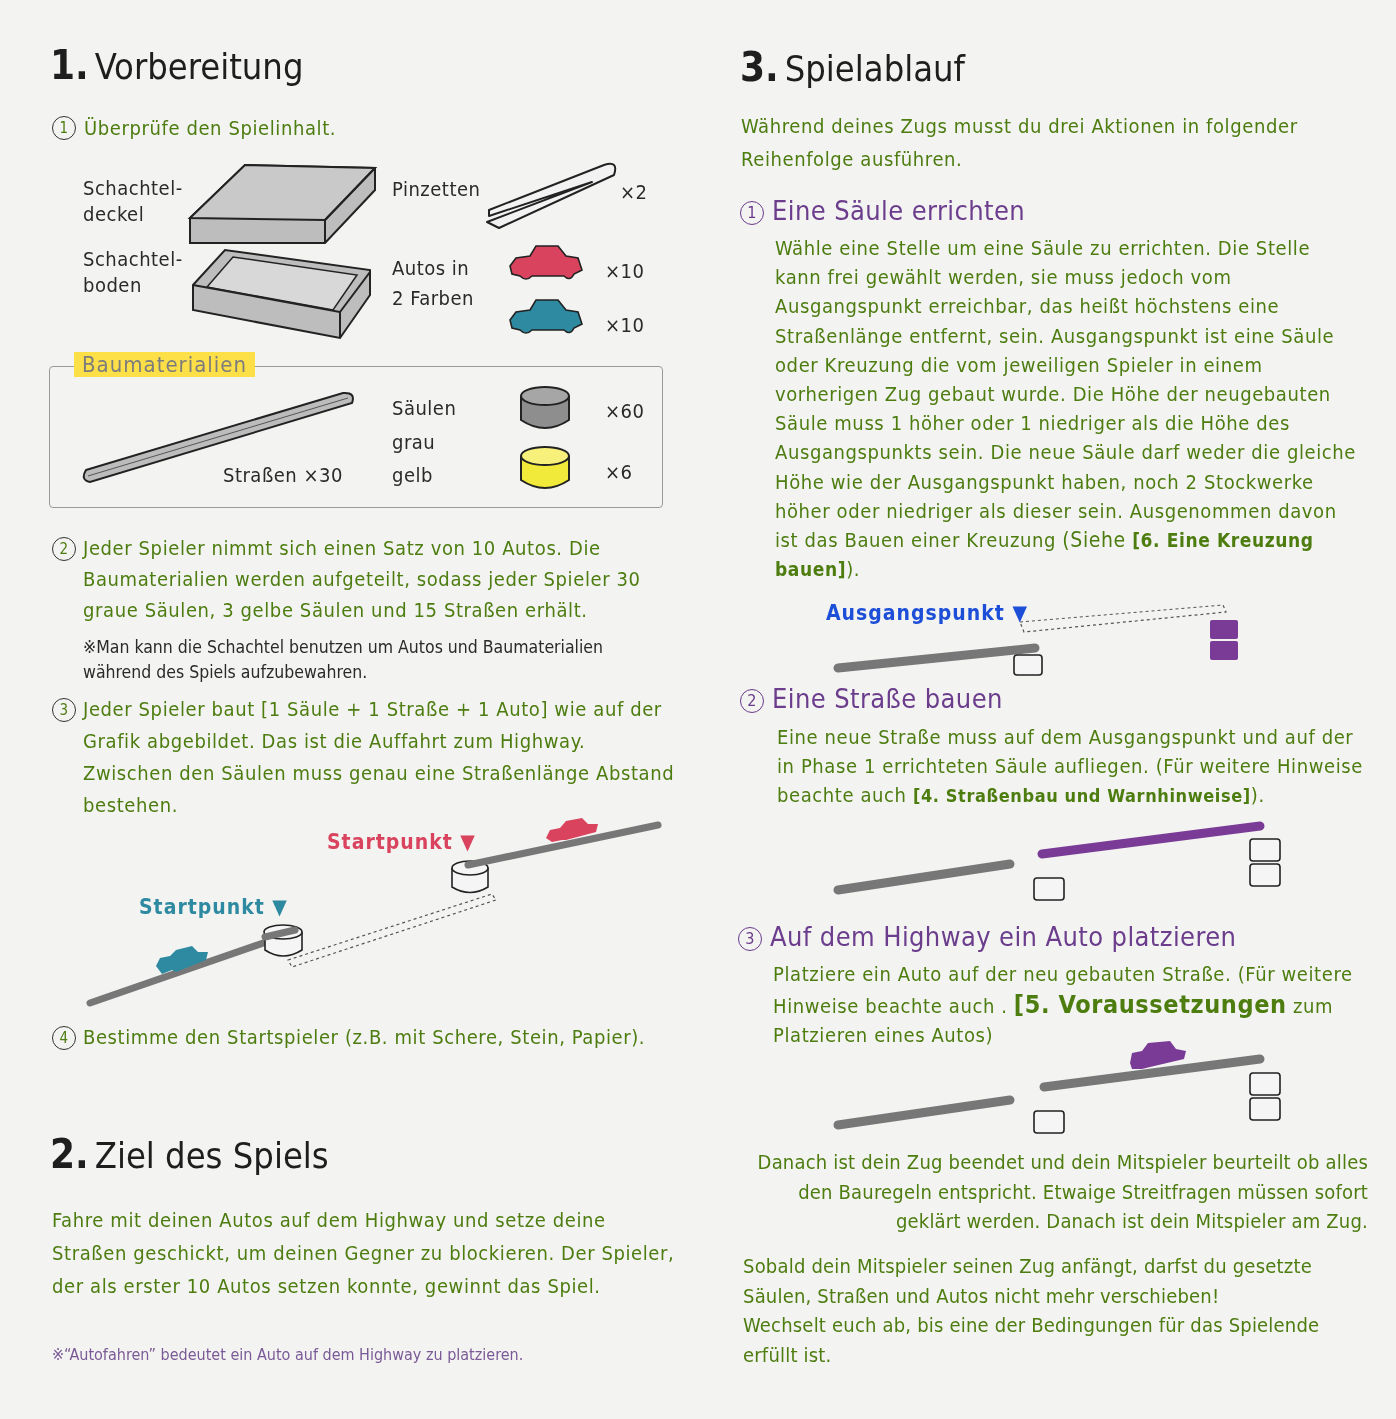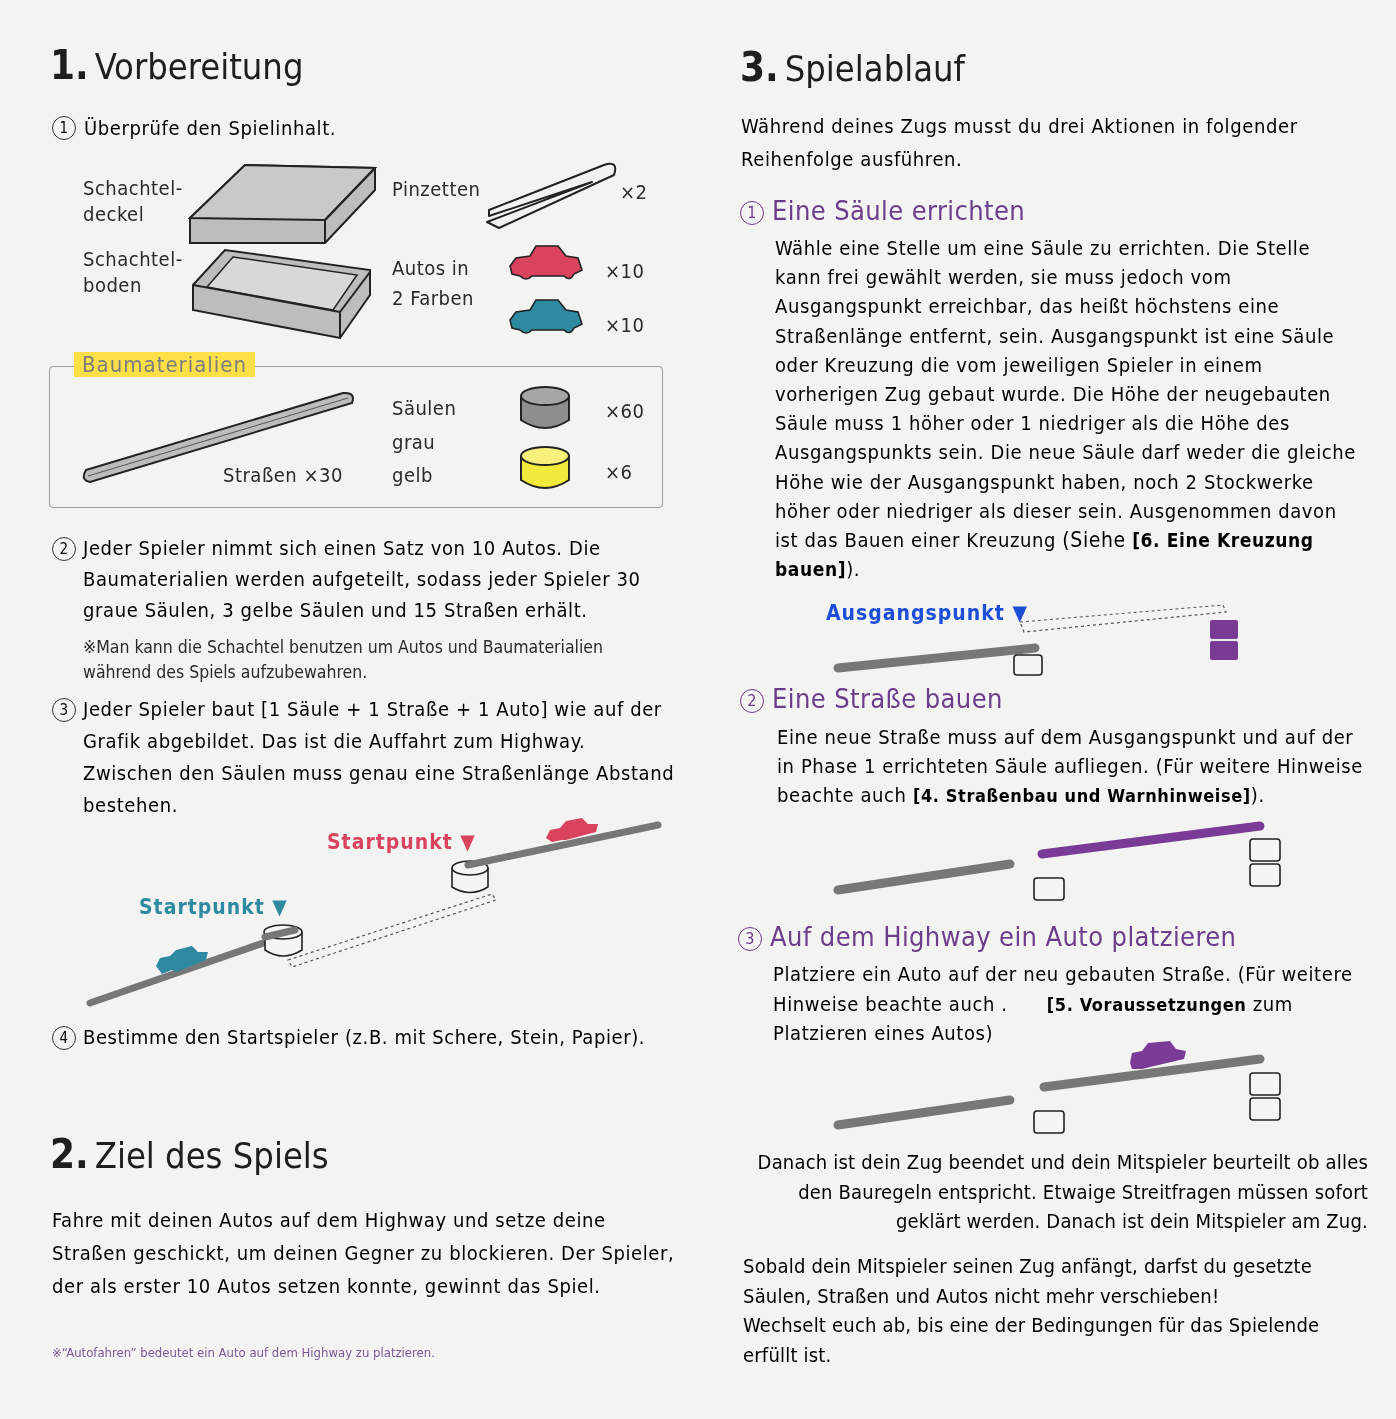--- a/index.html
+++ b/index.html
@@ -4,33 +4,33 @@
 <style>
   html, body { margin: 0; padding: 0; }
   body {
     width: 1396px; height: 1419px; position: relative; overflow: hidden;
     background: #f3f3f2; color: #222;
     font-family: "DejaVu Sans Condensed", "DejaVu Sans", sans-serif;
   }
   .abs { position: absolute; }
   .h1 { font-size: 36px; font-weight: normal; margin: 0; white-space: nowrap; color: #1e1e1e; }
   .h1 .num { font-weight: bold; font-size: 40px; margin-right: 6px; }
-  .txt { font-size: 20px; line-height: 31px; letter-spacing: 0.6px; color: #000000; }
+  .txt { font-size: 20px; line-height: 31px; letter-spacing: 0.6px; color: #4d7c0f; }
   .txt-sm { font-size: 17.5px; line-height: 25px; color: #2a2a2a; }
   .circ { display: inline-block; width: 22px; height: 22px; border: 1.6px solid #333; border-radius: 50%;
           font-size: 15px; line-height: 22px; text-align: center; margin-right: 8px; vertical-align: 2px; }
   .circ.purple { border-color: #6a3a8a; color: #6a3a8a; }
   .sub { font-size: 27px; color: #6b3d8c; white-space: nowrap; letter-spacing: 0.4px; }
   .purple { color: #1d4ed8; }
   .b { font-weight: bold; }
   .label { font-size: 20px; color: #2a2a2a; line-height: 26px; letter-spacing: 0.5px; }
   .bau-box { border: 1.5px solid #9a9a9a; border-radius: 4px; }
   .bau-title { background: #fde047; padding: 0 8px; font-size: 22px; color: #7d7d7d; letter-spacing: 1px; }
   svg { position: absolute; overflow: visible; }
-  .note-purple { color: #7a5a96; font-size: 13px; }
+  .note-purple { color: #7a5a96; font-size: 16px; }
 </style>
 </head>
 <body>
 
 <h1 class="h1 abs" style="left:50px;top:42px;">
   <span class="num">1.</span><span>Vorbereitung</span>
 </h1>
 
 <div class="txt abs" style="left:52px;top:113px;white-space:nowrap;">
   <span class="circ">1</span><span>Überprüfe den Spielinhalt.</span>
@@ -188,21 +188,21 @@
   <rect x="204" y="58" width="30" height="22" rx="3" fill="#f5f5f5" stroke="#222" stroke-width="1.6"></rect>
   <rect x="420" y="19" width="30" height="22" rx="3" fill="#f5f5f5" stroke="#222" stroke-width="1.6"></rect>
   <rect x="420" y="44" width="30" height="22" rx="3" fill="#f5f5f5" stroke="#222" stroke-width="1.6"></rect>
 </svg>
 
 <div class="sub abs" style="left:738px;top:921px;">
   <span class="circ purple" style="font-size:16px;">3</span><span>Auf dem Highway ein Auto platzieren</span>
 </div>
 <div class="txt abs" style="left:773px;top:960px;width:595px;line-height:29.5px;">
   <span>Platziere ein Auto auf der neu gebauten Straße. (Für weitere Hinweise beachte auch .</span>
-  <span class="b" style="font-size:18px;margin-left:33px;">[5. Voraussetzungen</span>
+  <span class="b" style="font-size:25px;">[5. Voraussetzungen</span>
   <span>zum Platzieren eines Autos)</span>
 </div>
 <svg style="left:830px;top:1035px;" width="460" height="105">
   <path d="M300,28 L302,18 L312,16 L318,8 L340,6 L346,14 L356,16 L354,24 L320,32 L312,34 L302,34 Z" fill="#7a3b96"></path>
   <line x1="8" y1="90" x2="180" y2="65" stroke="#777" stroke-width="9" stroke-linecap="round"></line>
   <line x1="214" y1="52" x2="430" y2="24" stroke="#777" stroke-width="9" stroke-linecap="round"></line>
   <rect x="204" y="76" width="30" height="22" rx="3" fill="#f5f5f5" stroke="#222" stroke-width="1.6"></rect>
   <rect x="420" y="38" width="30" height="22" rx="3" fill="#f5f5f5" stroke="#222" stroke-width="1.6"></rect>
   <rect x="420" y="63" width="30" height="22" rx="3" fill="#f5f5f5" stroke="#222" stroke-width="1.6"></rect>
 </svg>

